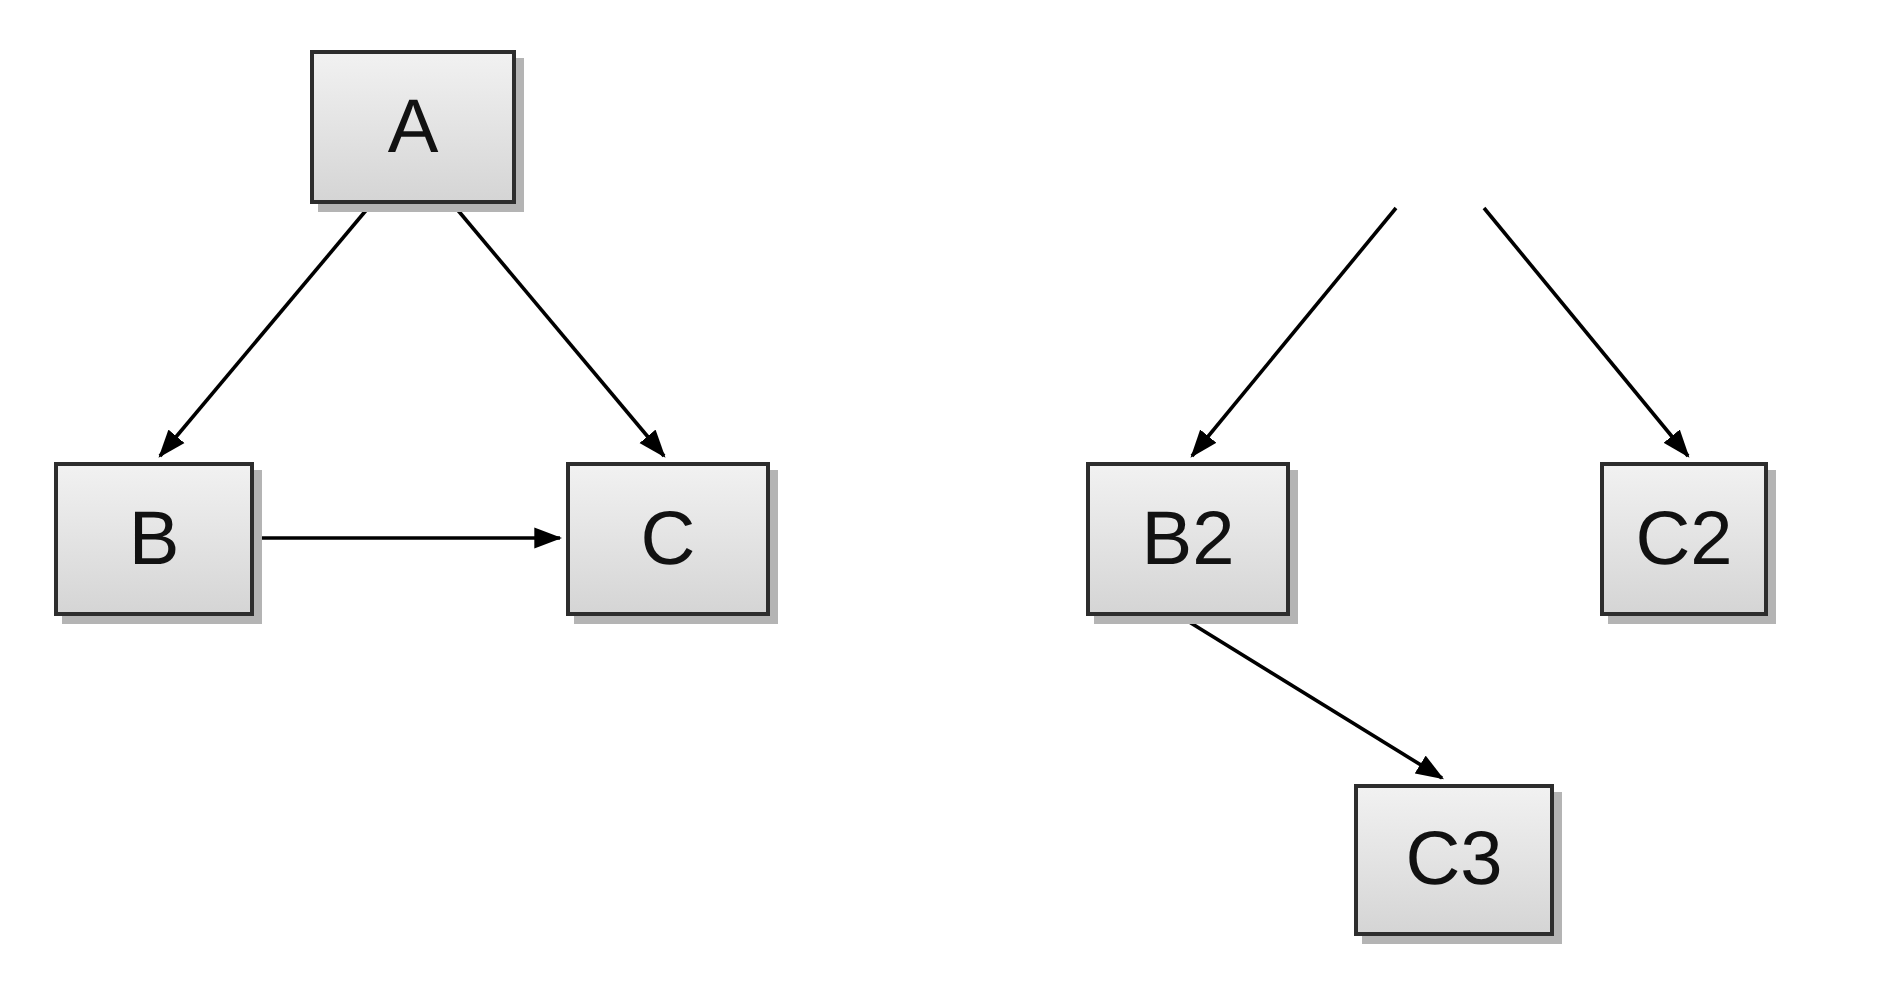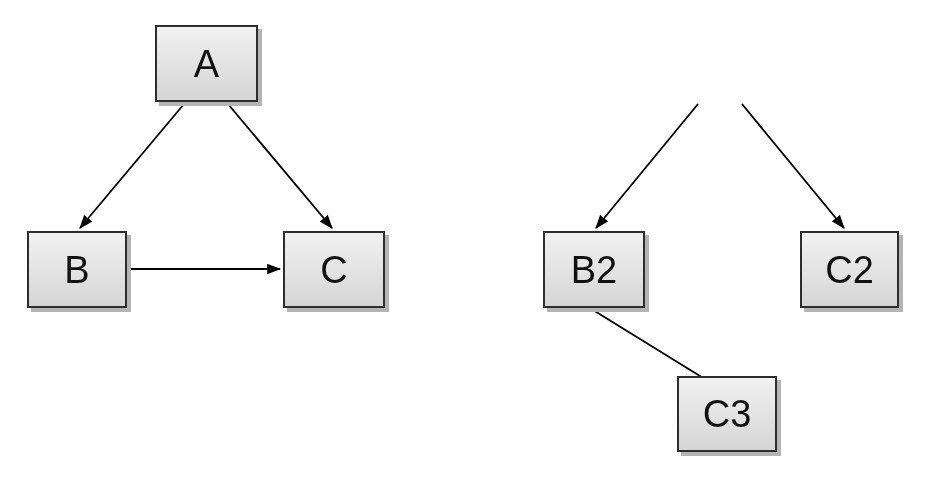--- a/index.html
+++ b/index.html
@@ -41,22 +41,22 @@
     color: #111111;
     line-height: 1;
     user-select: none;
   }
   
   .node-A  { left: 155px; top: 25px;  width: 103px; height: 77px; }
   .node-B  { left: 27px;  top: 231px; width: 100px; height: 77px; }
   .node-C  { left: 283px; top: 231px; width: 102px; height: 77px; }
   .node-A2 { left: 670px; top: 25px;  width: 100px; height: 77px; }
   .node-B2 { left: 543px; top: 231px; width: 102px; height: 77px; align-items: center; }
-  .node-C2 { left: 800px; top: 231px; width: 99px; height: 77px; }
-  .node-C3 { left: 677px; top: 376px; width: 100px; height: 76px; }
+  .node-C2 { left: 800px; top: 231px; width: 84px; height: 77px; }
+  .node-C3 { left: 677px; top: 392px; width: 100px; height: 76px; }
 </style>
 </head>
 <body>
 
 <div class="canvas">
 
   <svg class="edges-layer" width="940" height="504" viewBox="0 0 940 504" xmlns="http://www.w3.org/2000/svg">
     <defs>
       <marker id="arrowhead" markerUnits="userSpaceOnUse" markerWidth="14" markerHeight="11" viewBox="0 0 12 9" refX="11" refY="4.5" orient="auto">
         <path d="M0,0 L12,4.5 L0,9 Z" fill="#000000"></path>

